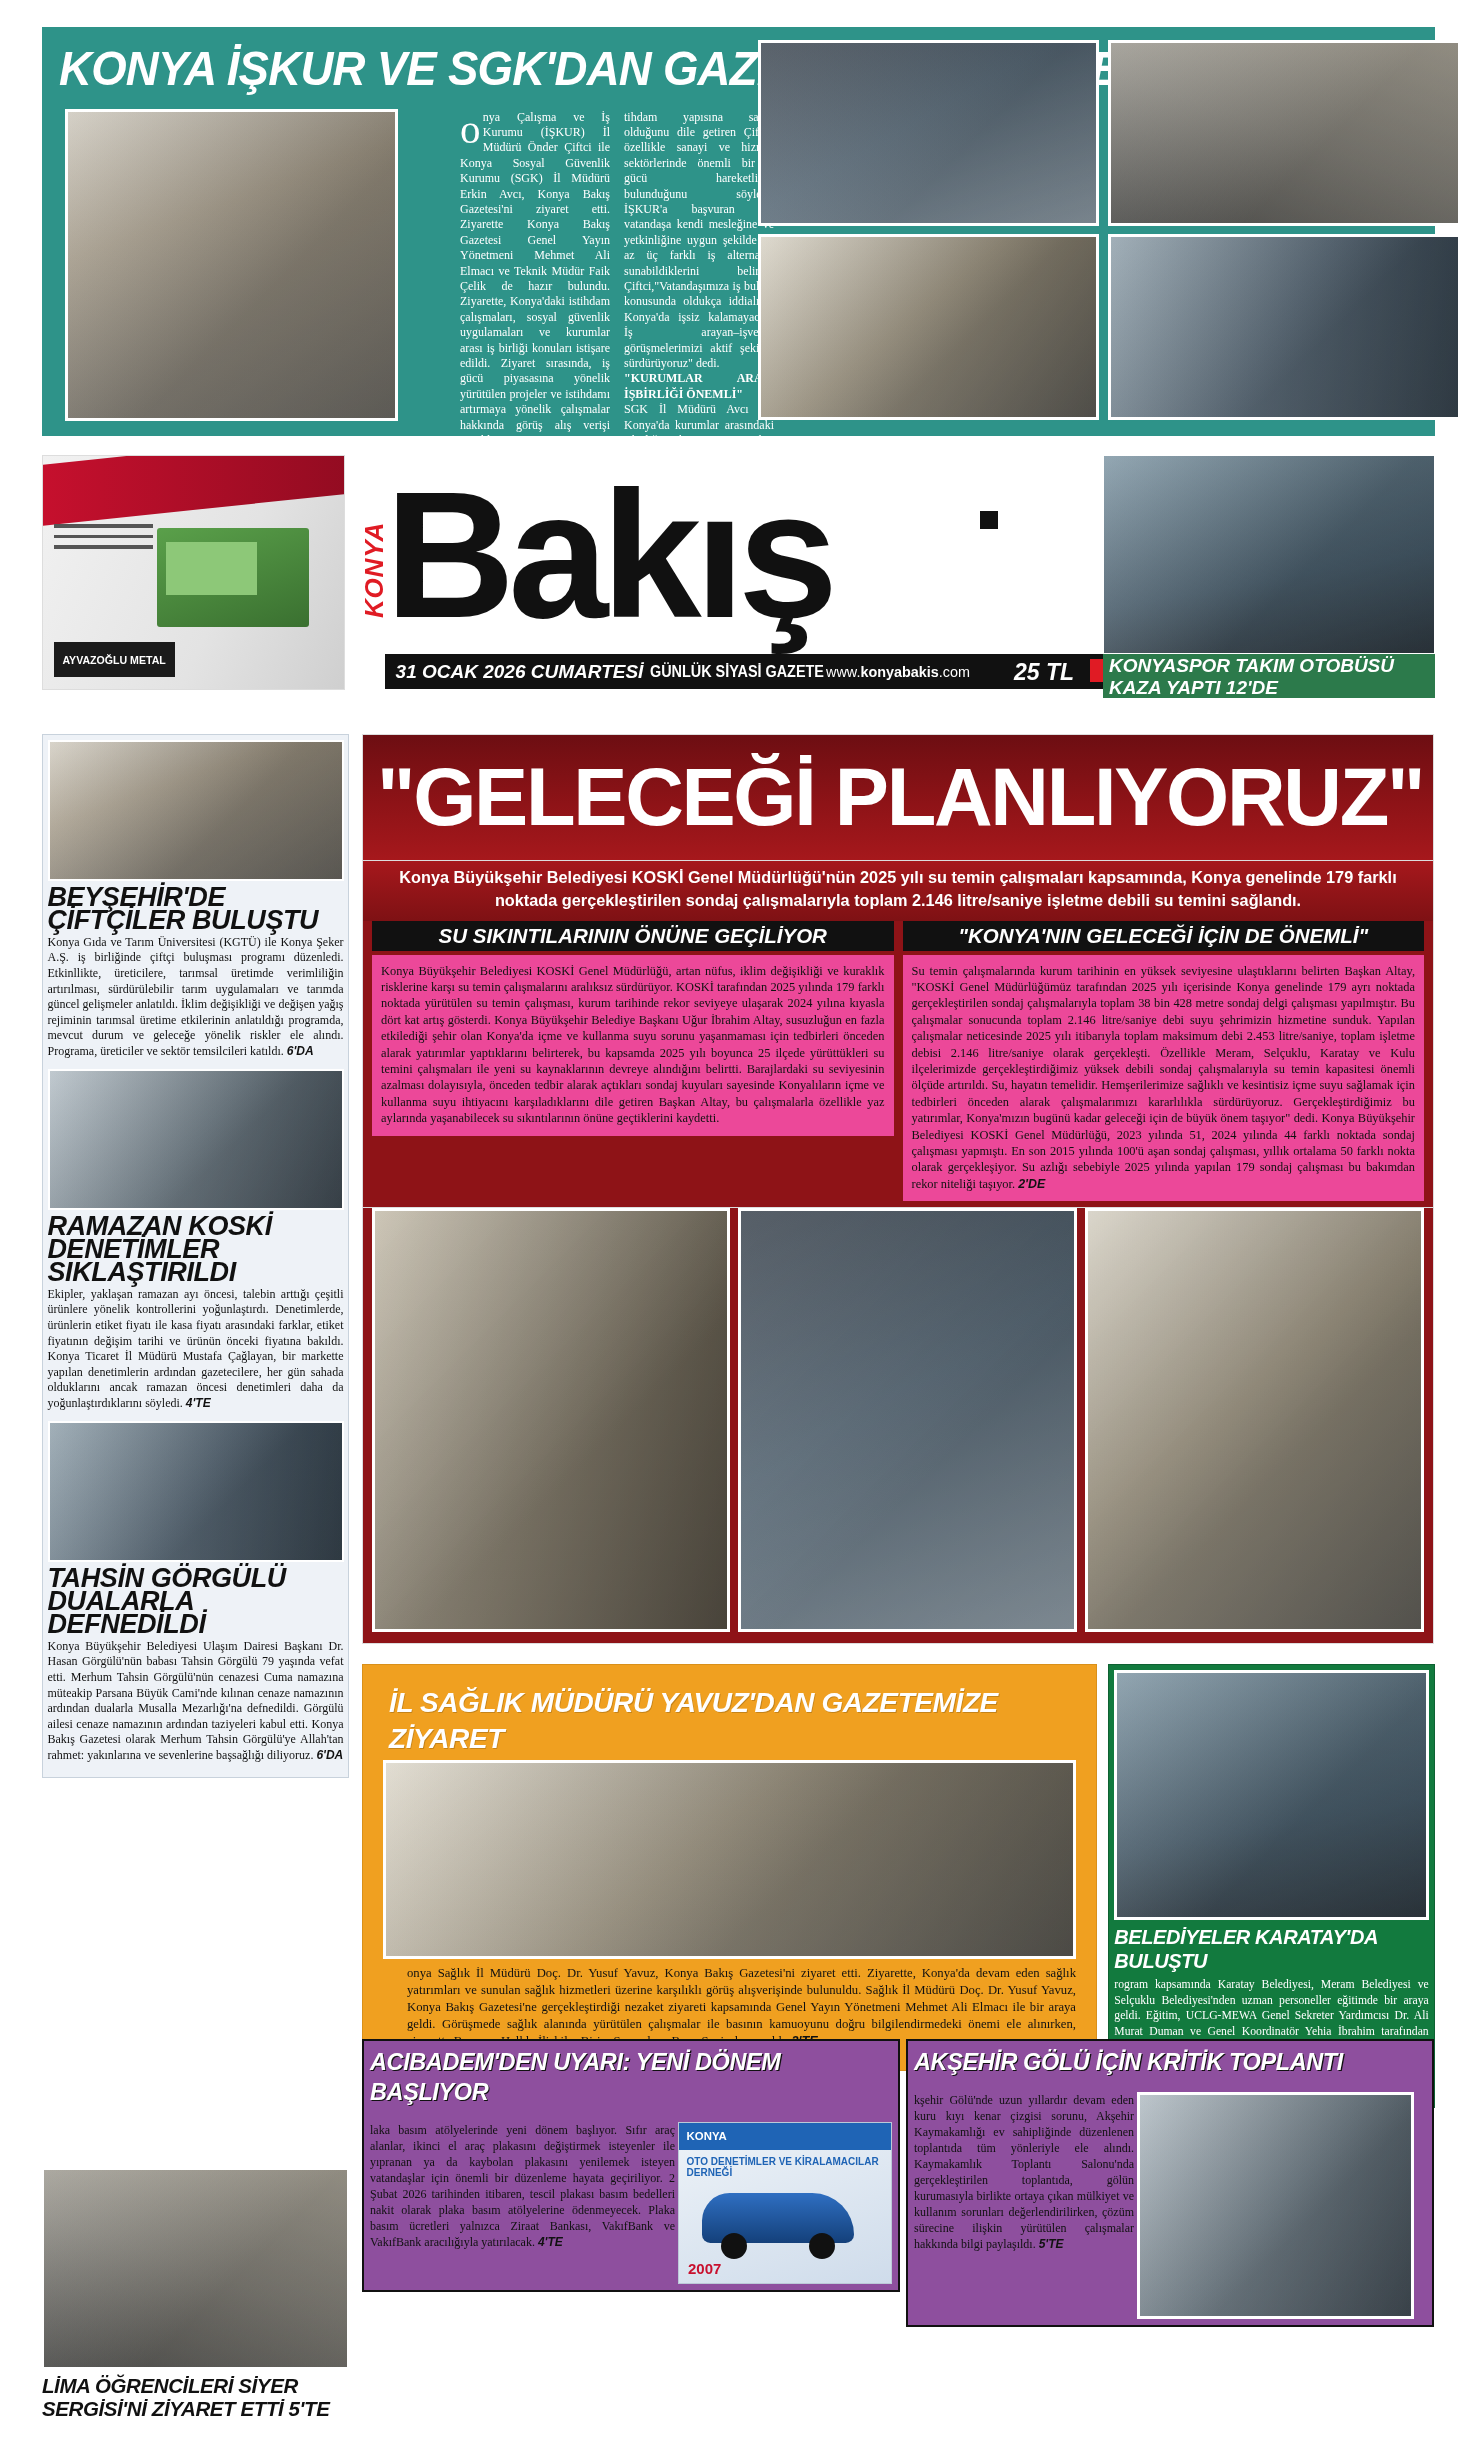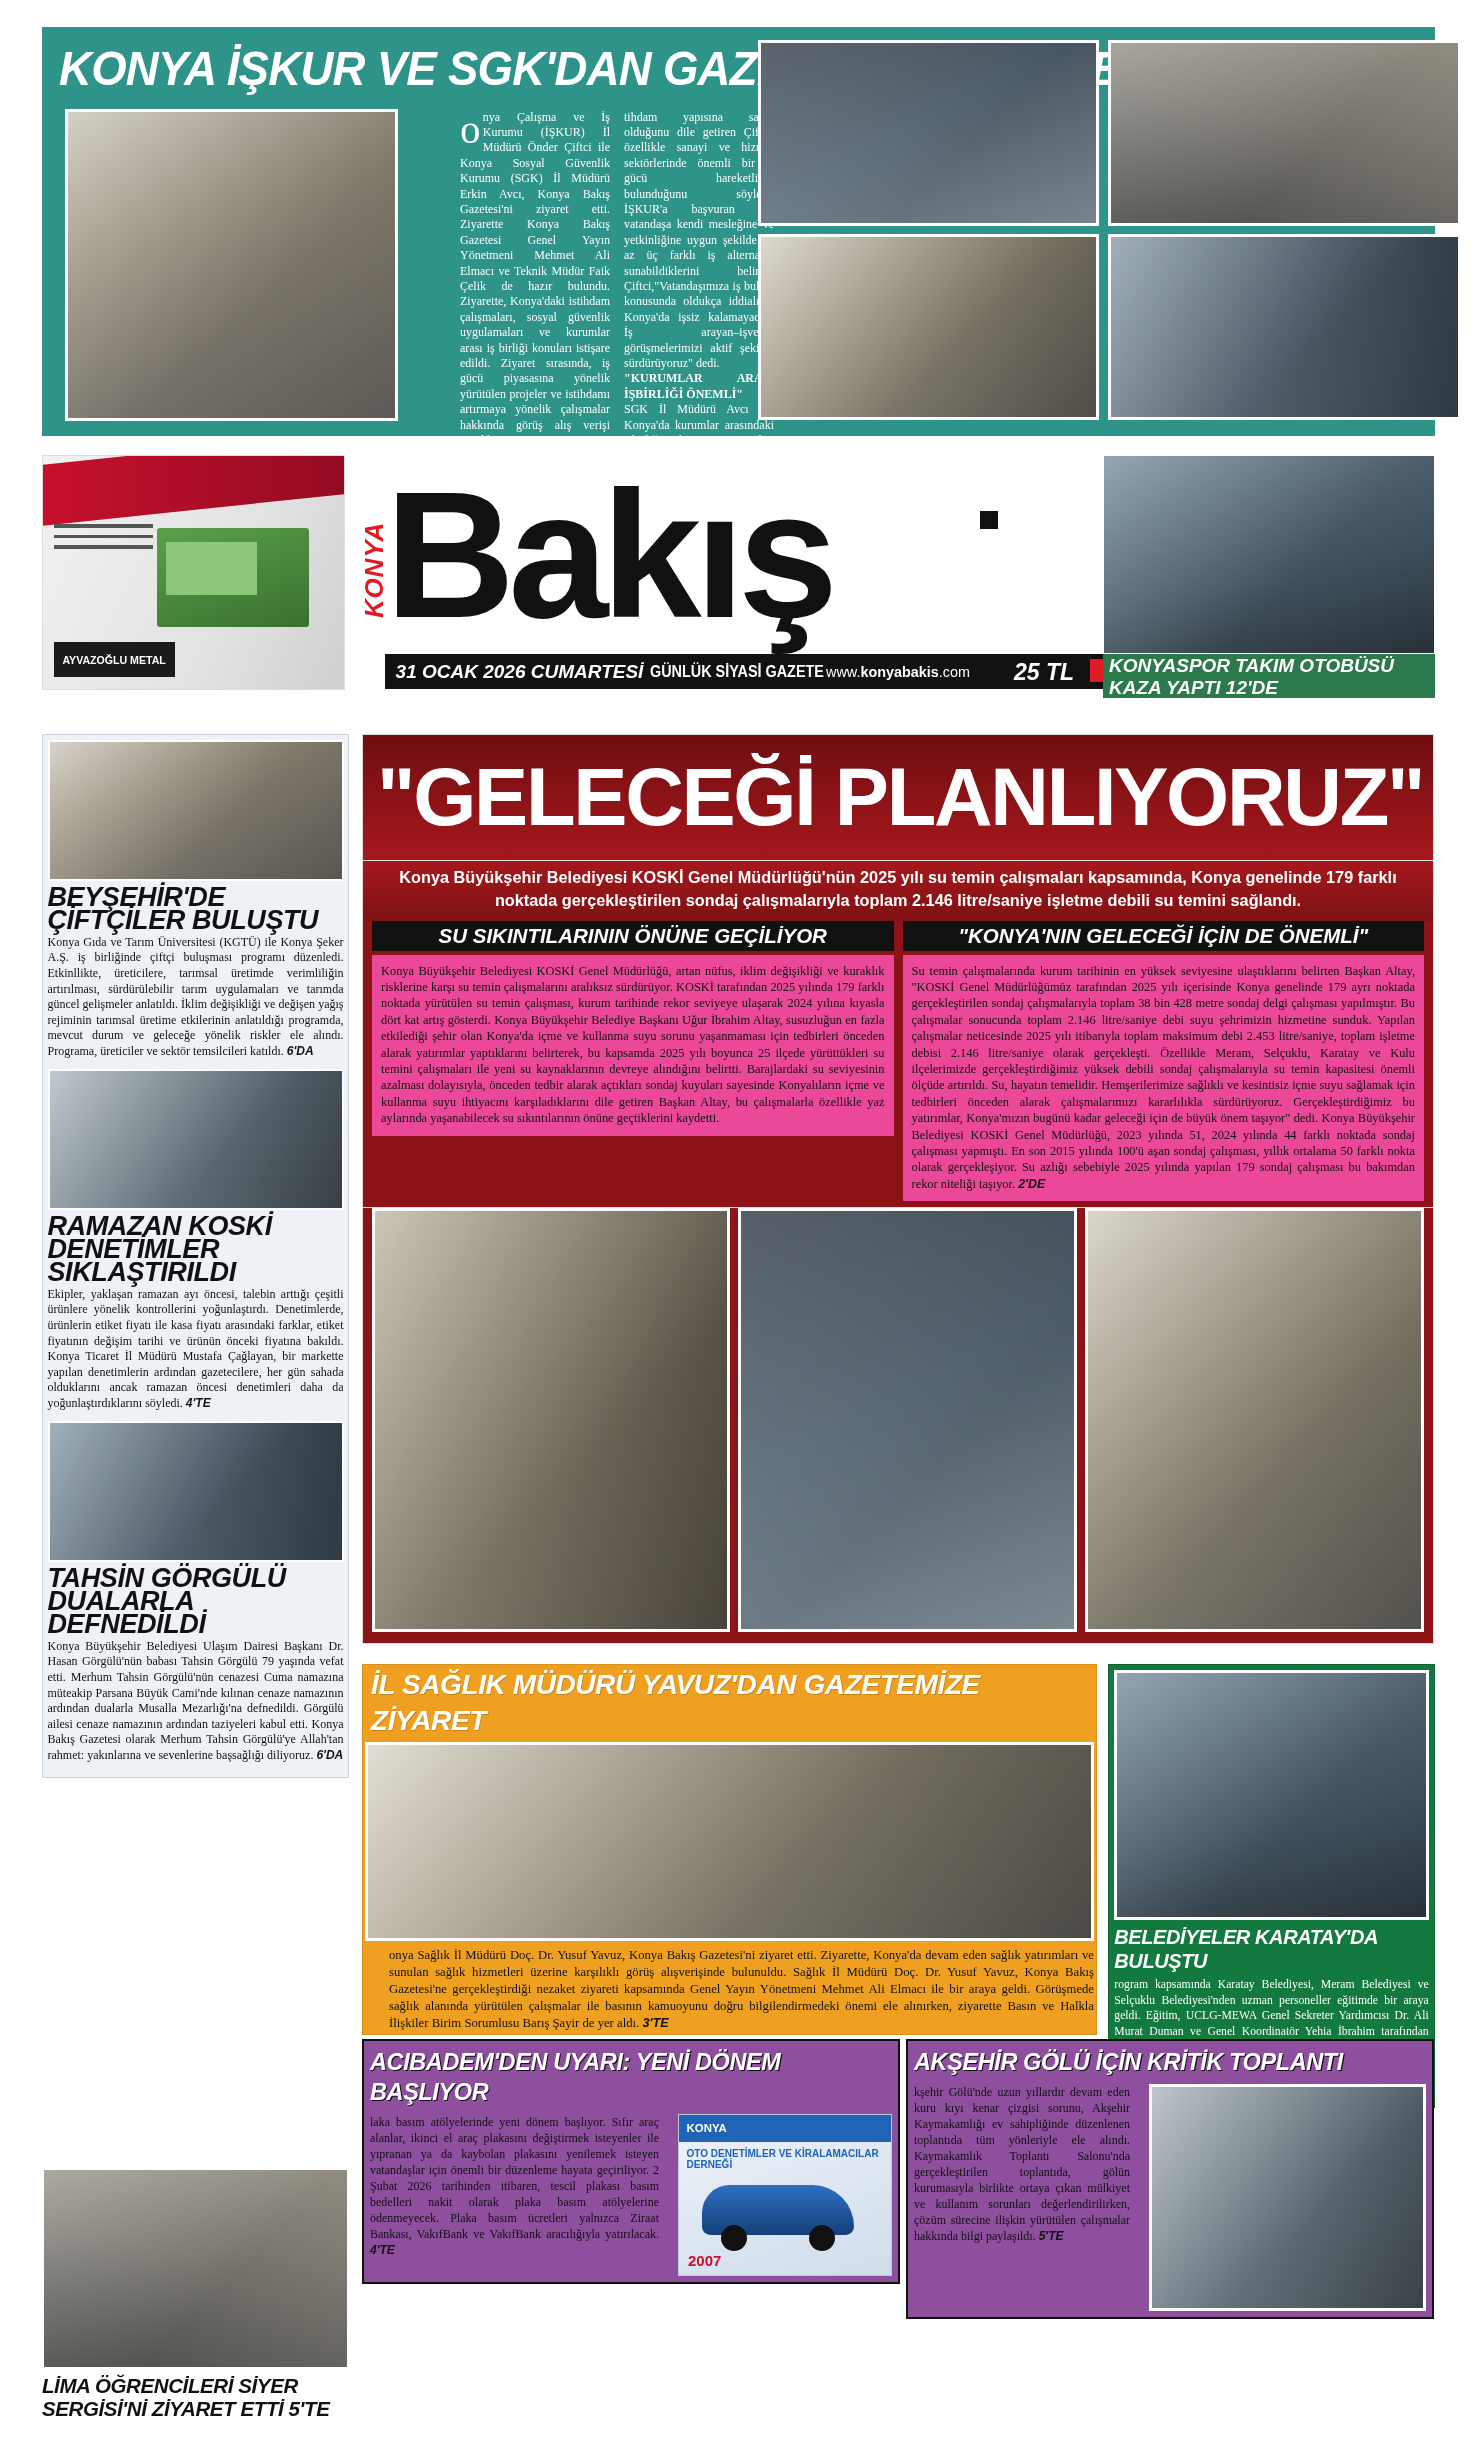--- a/index.html
+++ b/index.html
@@ -178,21 +178,21 @@
   .side-h {
     font-family:"Liberation Sans", sans-serif; font-weight:800; font-style:italic;
     font-size:27px; line-height:23px; color:#111; margin:5.3px 0 3px 0;
     letter-spacing:-0.4px;
   }
   .side-p { font-size:12px; line-height:15.6px; text-align:justify; color:#111; }
 
   
   .orange-box {
     position:absolute; left:362px; top:1664px; width:735px;
-    background:#f0a020; border:0.8px solid #d9901a; padding:2px;
+    background:#f0a020; border:0.8px solid #d9901a; padding:20px;
   }
   .orange-head {
     color:#fff; font-family:"Liberation Sans", sans-serif; font-weight:800; font-style:italic;
     font-size:28px; line-height:36px; padding-left:6px; letter-spacing:-0.4px;
     text-shadow:0.8px 0.8px 0 rgba(0,0,0,.18);
   }
   .orange-box .photo { width:100%; height:199px; border:3.8px solid #fff; margin-top:3px; }
   .orange-p { margin-top:6px; font-size:12.7px; line-height:17px; text-align:justify; color:#111;margin-left:24px; }
 
   
@@ -212,21 +212,21 @@
     position:absolute; top:2039px;
     background:#8e4f9e; border:2.3px solid #111; padding:6px;
   }
   .purple-box.pb1 { left:362px; width:538px; }
   .purple-box.pb2 { left:906px; width:528px; }
   .purple-head {
     color:#fff; font-family:"Liberation Sans", sans-serif; font-weight:800; font-style:italic;
     font-size:23.5px; line-height:30px; letter-spacing:-0.4px;
     text-shadow:1.1px 1.1px 0 #111;
   }
-  .purple-inner { display:flex; gap:19px; margin-top:7px; }
+  .purple-inner { display:flex; gap:3px; margin-top:15px; }
   .purple-p { color:#111; font-size:12px; line-height:16px; text-align:justify; }
   .purple-box .photo { border:3px solid #fff; }
 
   
   .bottom-left { position:absolute; left:42px; top:2168px; width:307px; }
   .bottom-left .photo { width:100%; height:201px; border:2.3px solid #fff; }
   .bl-head {
     margin-top:4.5px;
     font-family:"Liberation Sans", sans-serif; font-weight:800; font-style:italic;
     font-size:20.5px; line-height:23px; color:#111; letter-spacing:-0.4px;

